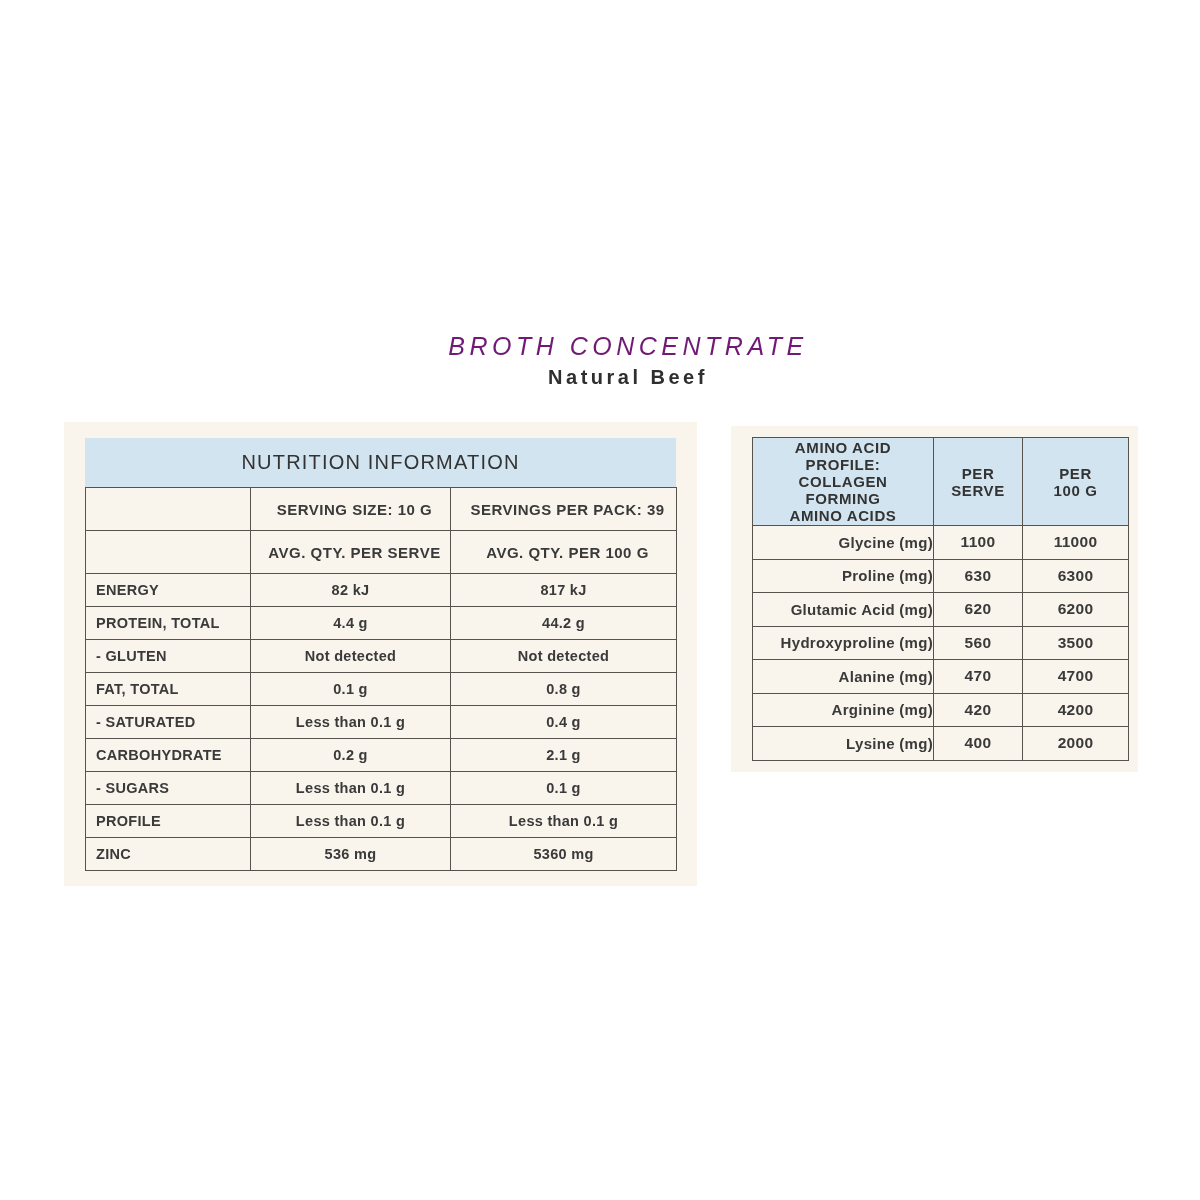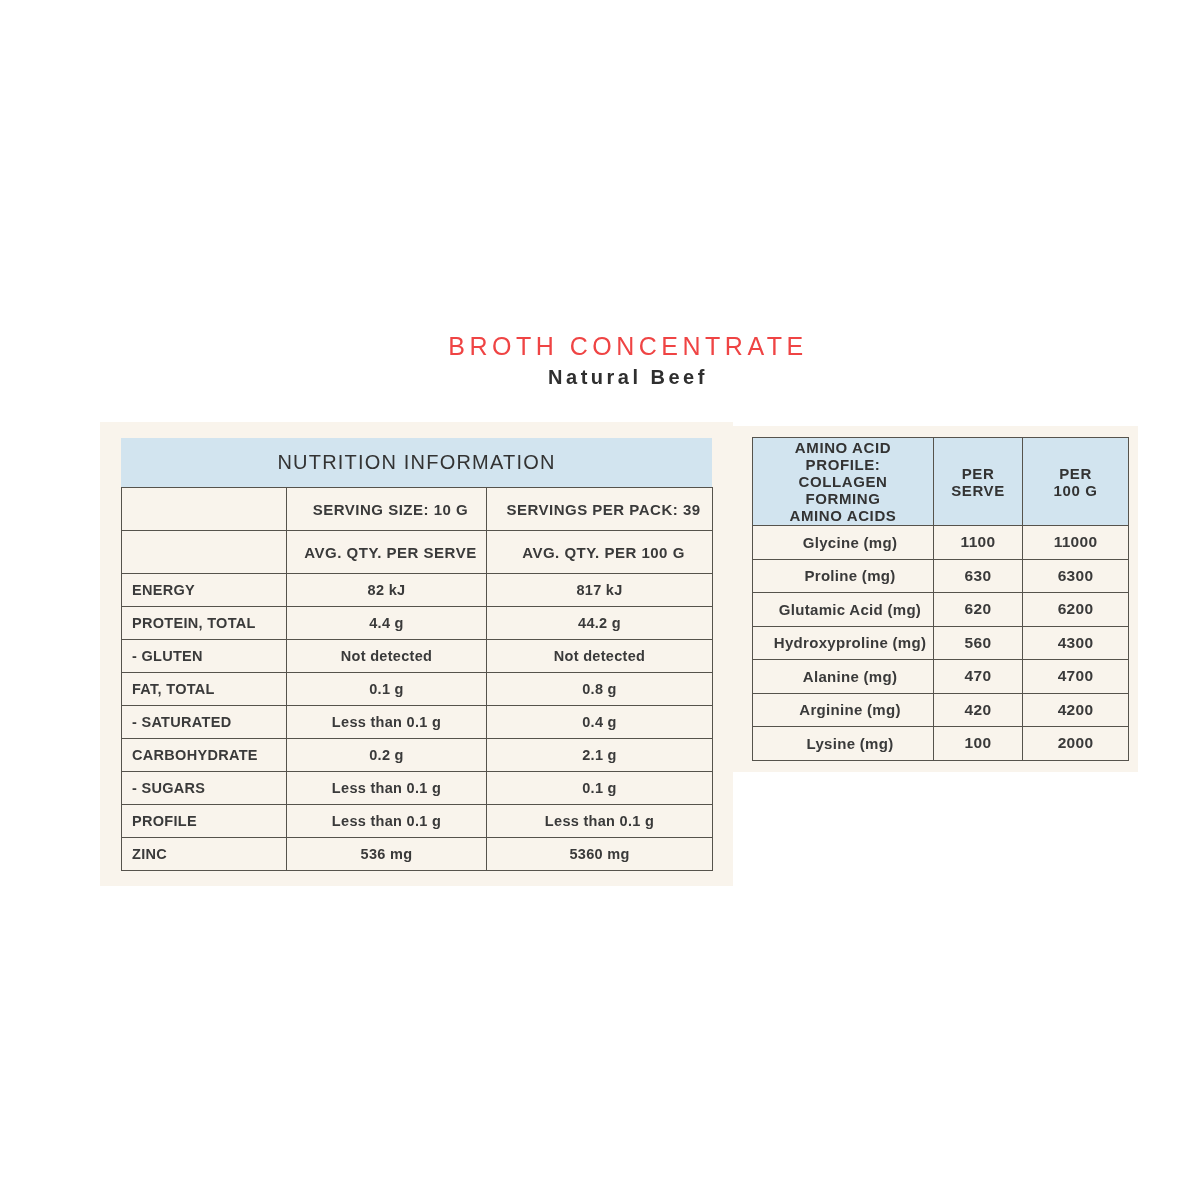--- a/index.html
+++ b/index.html
@@ -29,41 +29,41 @@
     top: 331px;
     left: 628px;
     transform: translateX(-50%);
     text-align: center;
     white-space: nowrap;
   }
   .main-title {
     font-size: 25px;
     font-weight: 500;
     letter-spacing: 4.5px;
-    color: #ef4444;
+    color: #701a75;
     line-height: 31px;
+    font-style: italic;
   }
   .sub-title {
     font-size: 20px;
     font-weight: 700;
     letter-spacing: 3.5px;
     color: #2f2f2f;
     line-height: 30px;
   }
 
   
   .panel {
     position: absolute;
     background: var(--panel-cream);
   }
   .panel-left {
     left: 64px; top: 422px;
     width: 633px; height: 464px;
     padding: 16px 21px;
-    margin-left: 36px;
   }
   .panel-right {
     left: 731px; top: 426px;
     width: 407px; height: 346px;
     padding: 11px 10px 12px 21px;
   }
 
   
   table {
     border-collapse: collapse;
@@ -98,21 +98,21 @@
   .amino-table tr.hdr-row td {
     background: var(--header-blue);
     height: 88px;
     text-align: center;
     font-size: 15px;
     letter-spacing: 0.6px;
     white-space: pre-line;
     line-height: 17px;
     color: #333333;
   }
-  .amino-table .c-label { text-align: center; padding-left: 14px; }
+  .amino-table .c-label { text-align: right; padding-left: 14px; }
   .amino-table .c-val { text-align: center; font-size: 15.5px; }
 </style>
 </head>
 <body>
 
 <div class="page">
 
   <div class="title-block">
     <div class="main-title">BROTH CONCENTRATE</div>
     <div class="sub-title">Natural Beef</div>
@@ -216,34 +216,34 @@
           <td class="c-val">6300</td>
         </tr>
         <tr>
           <td class="c-label">Glutamic Acid (mg)</td>
           <td class="c-val">620</td>
           <td class="c-val">6200</td>
         </tr>
         <tr>
           <td class="c-label">Hydroxyproline (mg)</td>
           <td class="c-val">560</td>
-          <td class="c-val">4300</td>
+          <td class="c-val">3500</td>
         </tr>
         <tr>
           <td class="c-label">Alanine (mg)</td>
           <td class="c-val">470</td>
           <td class="c-val">4700</td>
         </tr>
         <tr>
           <td class="c-label">Arginine (mg)</td>
           <td class="c-val">420</td>
           <td class="c-val">4200</td>
         </tr>
         <tr>
           <td class="c-label">Lysine (mg)</td>
-          <td class="c-val">100</td>
+          <td class="c-val">400</td>
           <td class="c-val">2000</td>
         </tr>
       </tbody>
     </table>
   </section>
 
 </div>
 
 </body></html>

